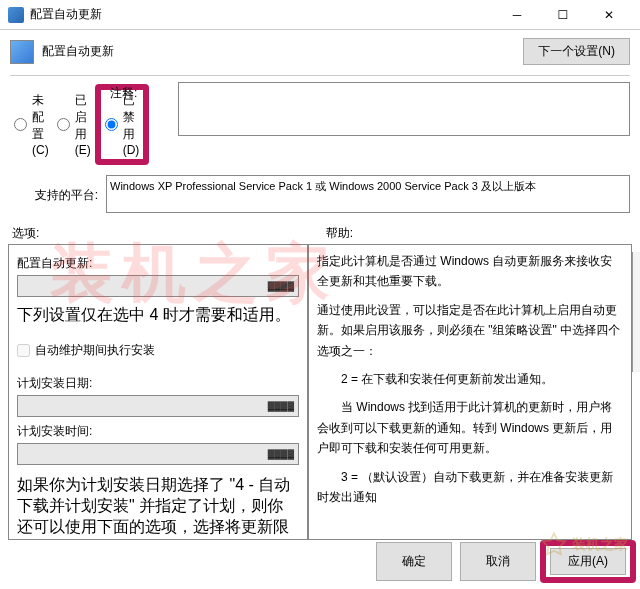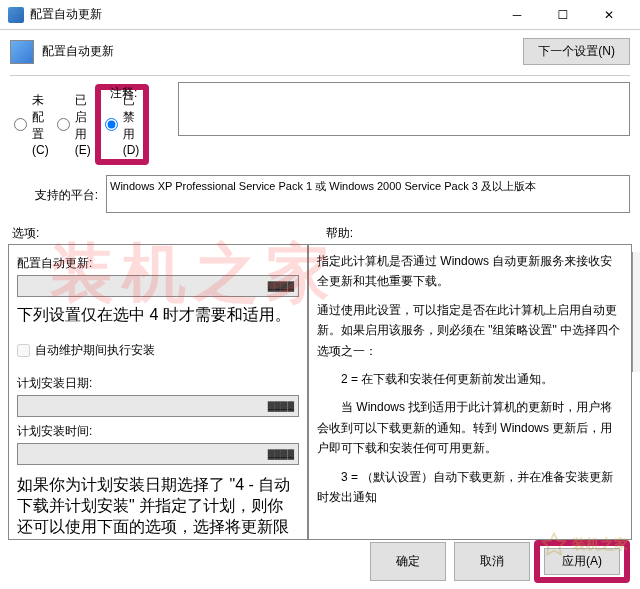--- a/index.html
+++ b/index.html
@@ -32,21 +32,21 @@
 .pane.left{flex:0 0 300px}
 .pane.right{flex:1;line-height:1.7}
 .pane.right p{margin-bottom:8px}
 .opt-lbl{display:block;margin:4px 0 3px}
 .dropdown{width:100%;height:22px;border:1px solid #888;background:#f0f0f0;display:flex;align-items:center;justify-content:flex-end;padding:0 4px;color:#666;margin-bottom:6px}
 .dropdown .arr{font-size:9px}
 .dropdown.dis{background:#e8e8e8;color:#aaa}
 .chk{display:flex;align-items:center;gap:5px;margin:16px 0;color:#888}
 .chk input{margin:0}
 .small-note{margin:8px 0 4px;font-size:16px}
-.footer{position:absolute;bottom:8px;right:14px;display:flex;gap:8px}
+.footer{position:absolute;bottom:8px;right:8px;display:flex;gap:8px}
 .footer .stdbtn{min-width:76px}
 .watermark{position:absolute;left:50px;top:230px;font-size:64px;font-weight:bold;color:rgba(255,60,60,0.18);letter-spacing:8px;pointer-events:none;z-index:5}
 .wm-logo{position:absolute;right:12px;bottom:30px;pointer-events:none;opacity:0.35;display:flex;align-items:center;gap:4px}
 .wm-star{width:28px;height:28px}
 .right-edge{position:absolute;right:0;top:252px;width:8px;height:120px;border-left:1px solid #999;background:#f4f4f4}
 .indent{text-indent:2em}
 </style>
 </head>
 <body>
 

